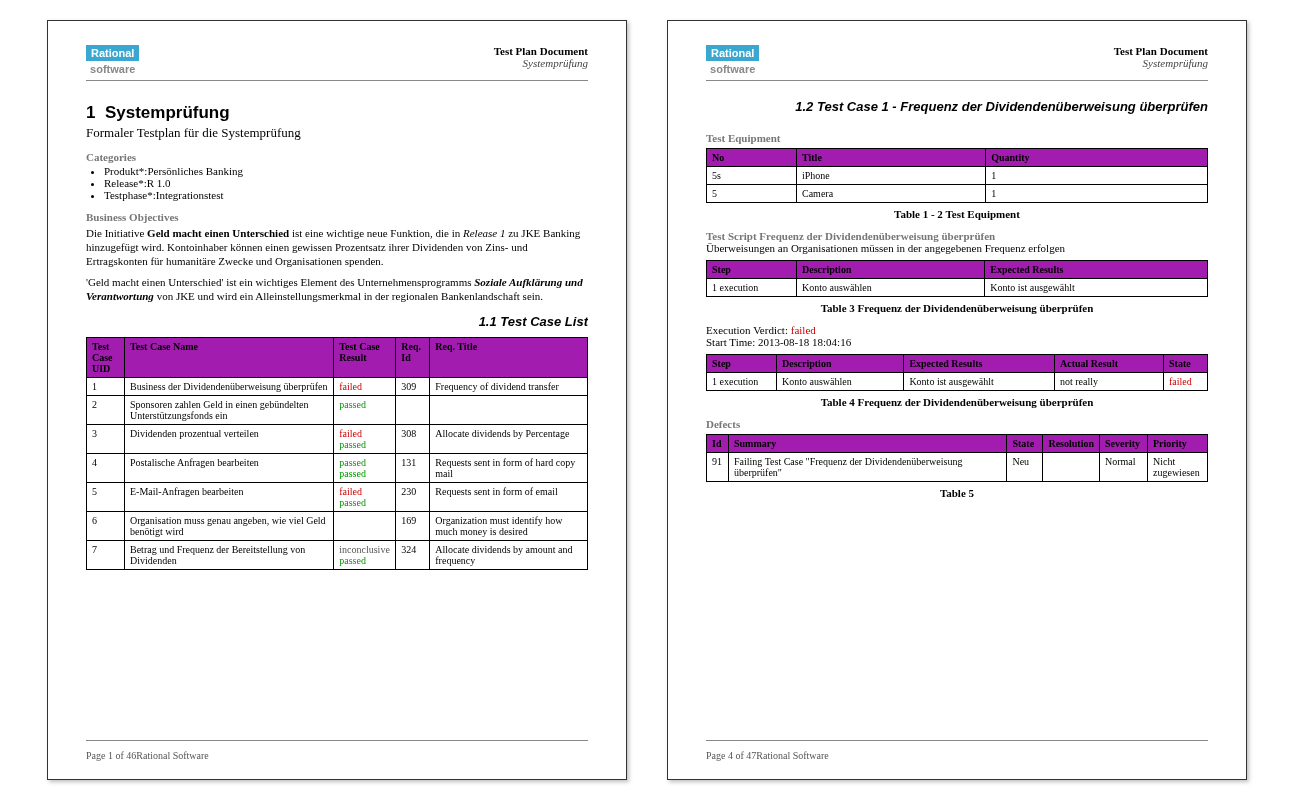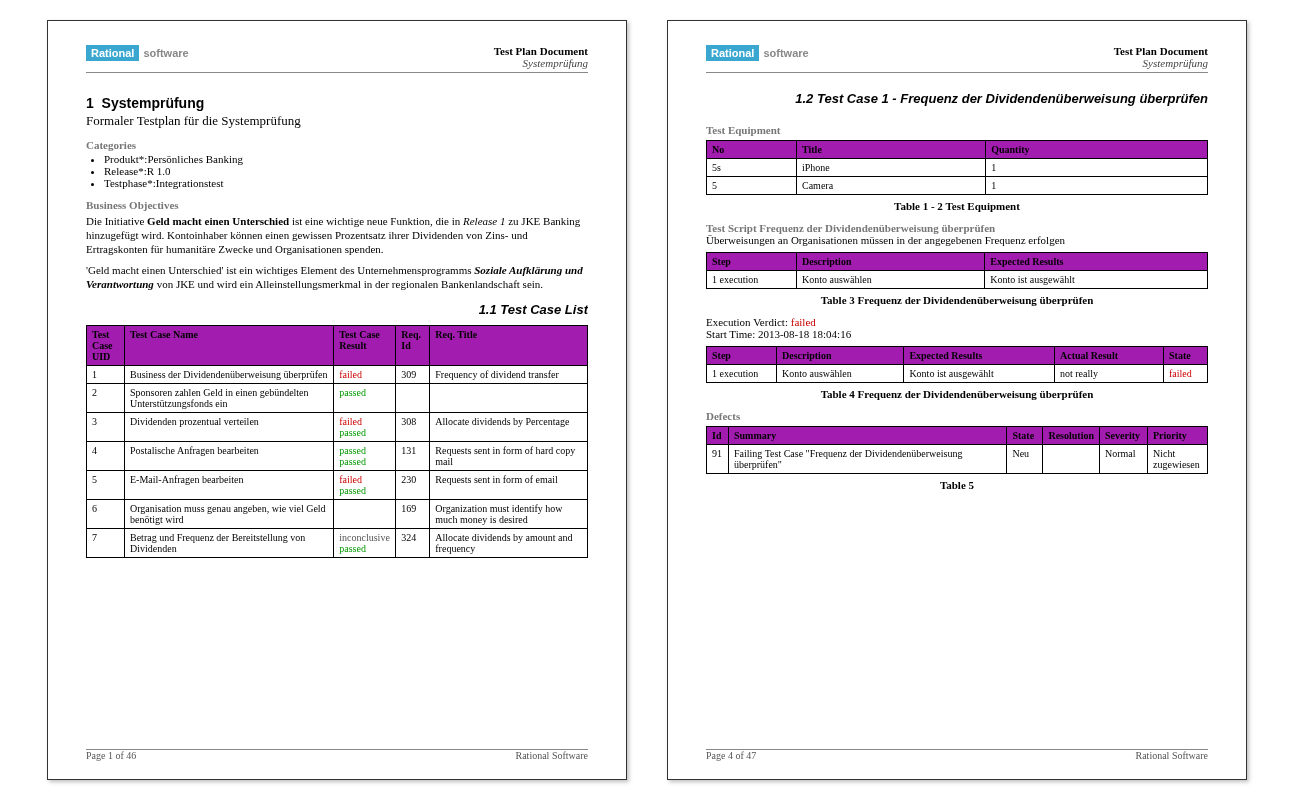--- a/index.html
+++ b/index.html
@@ -25,48 +25,47 @@
     flex-direction: column;
   }
   .hdr {
     display: flex;
     justify-content: space-between;
     align-items: flex-start;
     border-bottom: 1px solid #888;
     padding-bottom: 3px;
     margin-bottom: 14px;
   }
-  .logo { display: flex; align-items: center; font-family: Arial, sans-serif; font-weight: bold; font-size: 11px; }
+  .logo { display: flex; align-items: center; font-family: Arial, sans-serif; font-weight: bold; font-size: 11px; flex-direction: column; }
   .logo .rat { background: #3aa7d1; color: #fff; padding: 2px 5px; }
   .logo .soft { color: #888; padding: 2px 4px; }
   .hdr-r { text-align: right; }
   .hdr-r .t1 { font-weight: bold; font-size: 11px; }
   .hdr-r .t2 { font-style: italic; font-size: 11px; color: #444; }
-  h1.section { font-family: Arial, sans-serif; font-size: 14px; margin: 8px 0 2px 0; font-weight: bold; }
+  h1.section { font-family: Arial, sans-serif; font-size: 17px; margin: 8px 0 2px 0; font-weight: bold; }
   h2.sub { font-family: Arial, sans-serif; font-style: italic; font-weight: bold; font-size: 13px; margin: 10px 0 8px 0; text-align: right; }
   .subtitle { font-size: 13px; margin-bottom: 10px; }
   .label { color: #777; font-weight: bold; font-size: 11px; margin-top: 10px; }
   .label.red { color: #b00; }
   ul.cats { margin: 2px 0 8px 18px; padding: 0; }
   ul.cats li { margin: 0; }
   p.body { margin: 4px 0 8px 0; line-height: 1.25; }
   table.tbl { border-collapse: collapse; width: 100%; margin-top: 4px; }
   table.tbl th, table.tbl td { border: 1px solid #000; padding: 3px 5px; font-size: 10px; vertical-align: top; text-align: left; }
   table.tbl th { font-weight: bold; background: #a21caf; }
   .failed { color: #c00; }
   .passed { color: #090; }
   .inconclusive { color: #555; }
   .caption { text-align: center; font-weight: bold; margin: 5px 0 10px 0; font-size: 11px; }
   .ftr {
     margin-top: auto;
     border-top: 1px solid #888;
     display: flex;
-    justify-content: space-between;
     font-size: 10px; color: #555;
-    padding-top: 0;
+    padding-top: 9px;
   }
   .content { flex: 1 1 auto; overflow: hidden; }
 </style>
 </head>
 <body>
 
 <div class="page">
   <div class="hdr">
     <div class="logo">
       <span class="rat">Rational</span>

